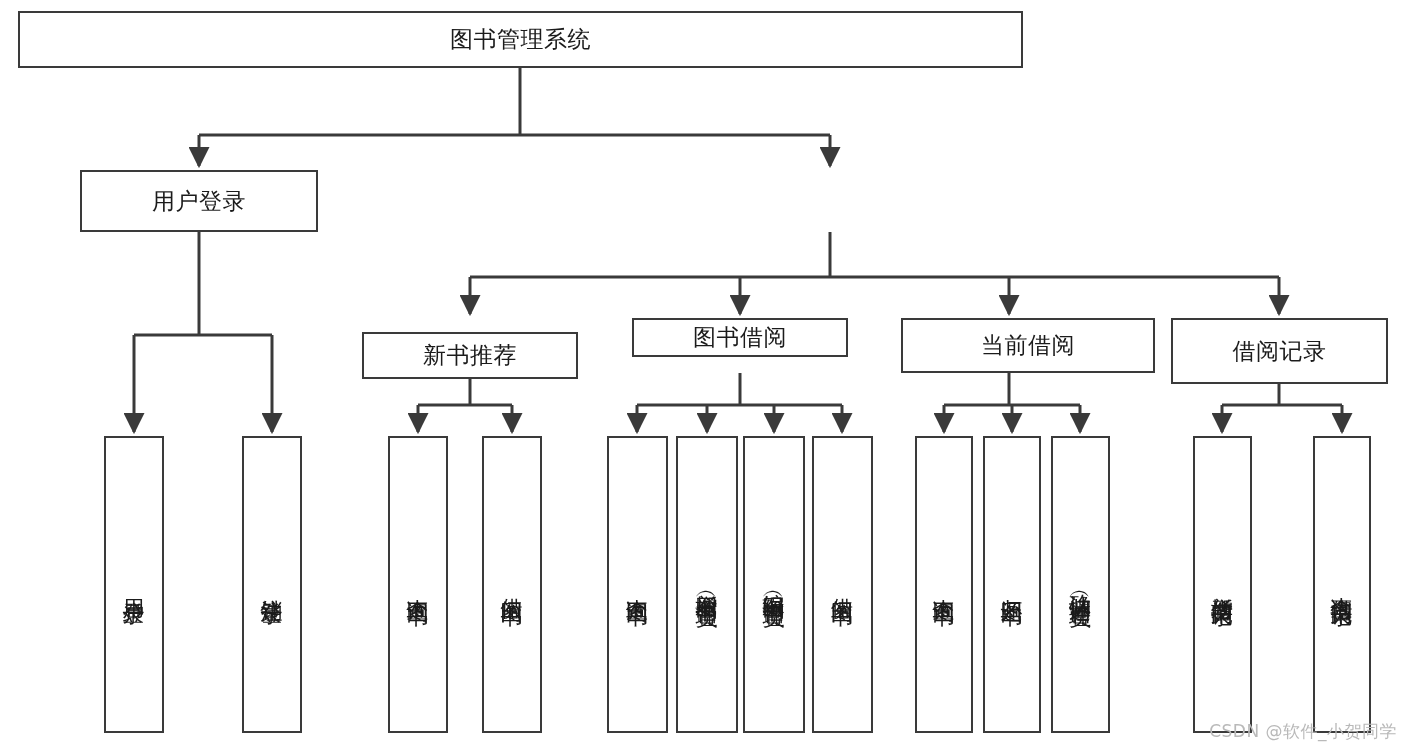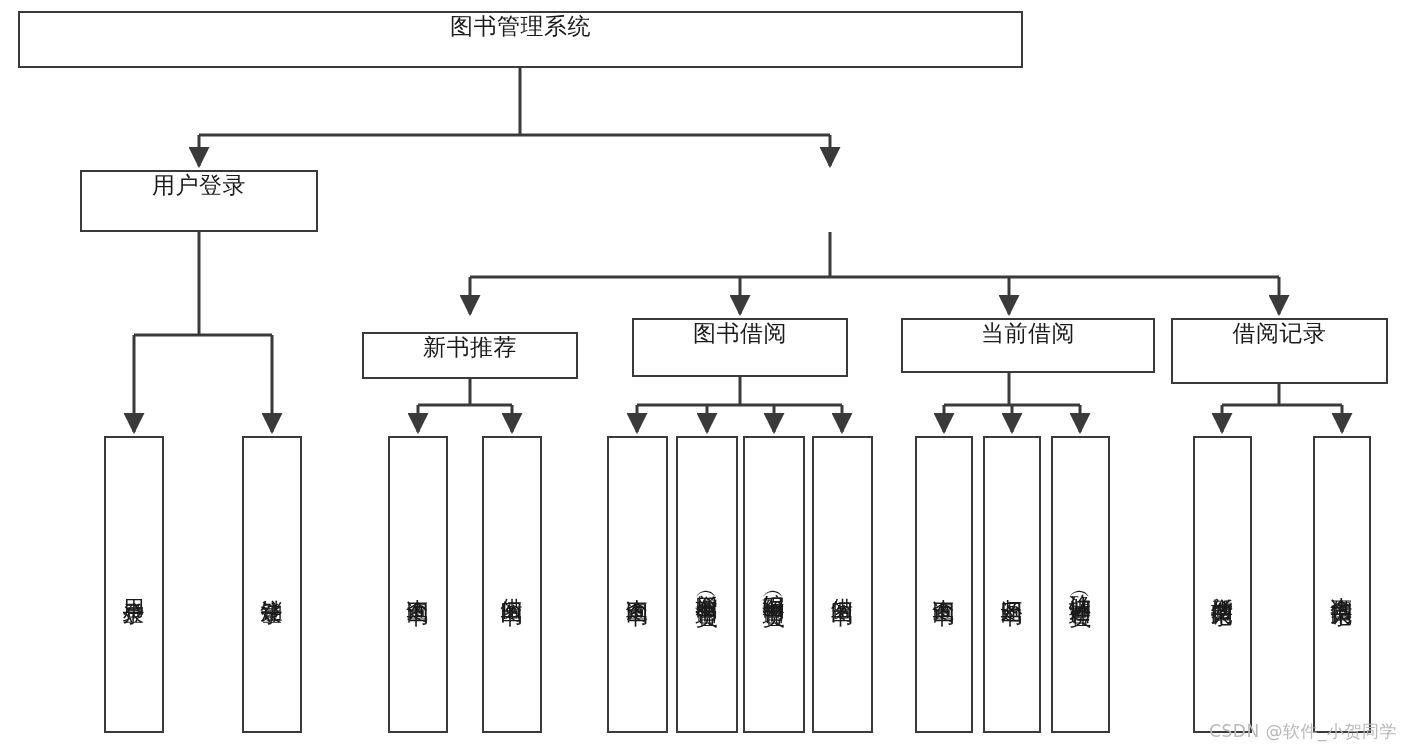--- a/index.html
+++ b/index.html
@@ -24,20 +24,21 @@
     top: 0;
     width: 1405px;
     height: 747px;
   }
   .node-box {
     position: absolute;
     box-sizing: border-box;
     background: #ffffff;
     border: 2px solid #3a3a3a;
     display: flex;
+    align-items: center;
     justify-content: center;
     overflow: hidden;
   }
   .node-label {
     color: #1b1b1b;
     font-size: 23px;
     line-height: 1.15;
     letter-spacing: 0.5px;
     white-space: nowrap;
     text-align: center;
@@ -128,21 +129,21 @@
     <span class="node-label">图书管理系统</span>
   </div>
 
   <div class="node-box" id="node-l1-0" style="left: 80px; top: 170px; width: 238px; height: 62px;">
     <span class="node-label">用户登录</span>
   </div>
 
   <div class="node-box" id="node-l2-0" style="left: 362px; top: 318px; width: 216px; height: 47px; margin-top: 14px;">
     <span class="node-label">新书推荐</span>
   </div>
-  <div class="node-box" id="node-l2-1" style="left: 632px; top: 318px; width: 216px; height: 59px;">
+  <div class="node-box" id="node-l2-1" style="left: 632px; top: 318px; width: 216px; height: 39px;">
     <span class="node-label">图书借阅</span>
   </div>
   <div class="node-box" id="node-l2-2" style="left: 901px; top: 318px; width: 254px; height: 55px;">
     <span class="node-label">当前借阅</span>
   </div>
   <div class="node-box" id="node-l2-3" style="left: 1171px; top: 318px; width: 217px; height: 66px;">
     <span class="node-label">借阅记录</span>
   </div>
 
   <div class="node-box vertical" id="node-leaf-0" style="left: 104px; top: 436px; width: 60px; height: 297px; align-items: center; padding-top: 0px;">

